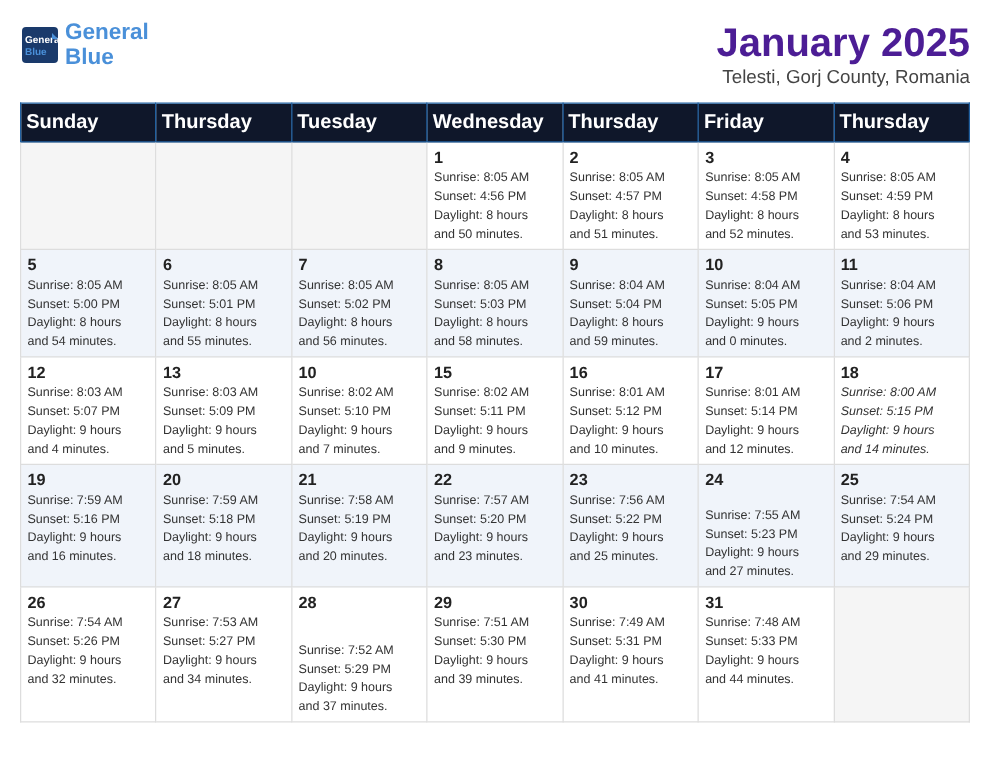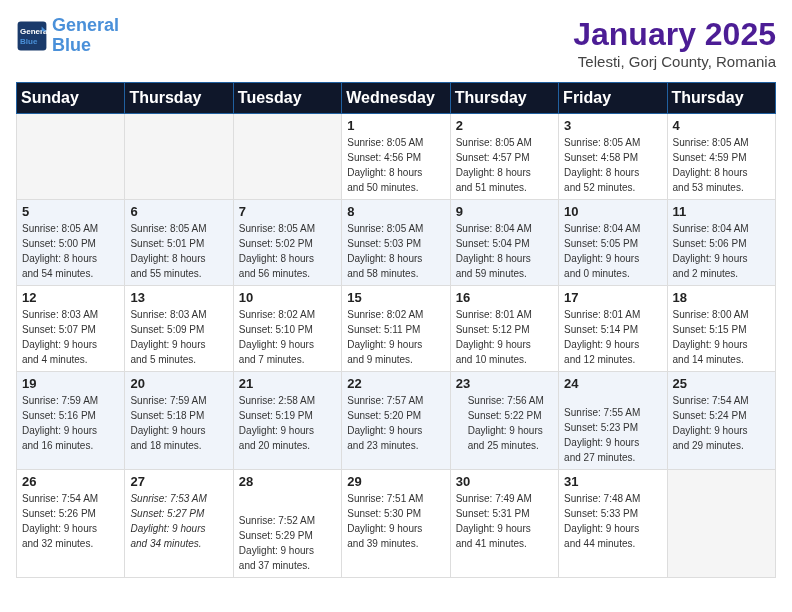--- a/index.html
+++ b/index.html
@@ -251,21 +251,21 @@
         </td>
         <td>
           <span class="day-num">17</span>
           <div class="day-info" style="white-space: pre-line;">Sunrise: 8:01 AM
 Sunset: 5:14 PM
 Daylight: 9 hours
 and 12 minutes.</div>
         </td>
         <td>
           <span class="day-num">18</span>
-          <div class="day-info" style="white-space: pre-line;">Sunrise: 8:00 AM
+          <div class="day-info" style="white-space: pre-line; font-style: italic;">Sunrise: 8:00 AM
 Sunset: 5:15 PM
 Daylight: 9 hours
 and 14 minutes.</div>
         </td>
       </tr>
       <tr>
         <td>
           <span class="day-num">19</span>
           <div class="day-info" style="white-space: pre-line;">Sunrise: 7:59 AM
 Sunset: 5:16 PM
@@ -274,35 +274,35 @@
         </td>
         <td>
           <span class="day-num">20</span>
           <div class="day-info" style="white-space: pre-line;">Sunrise: 7:59 AM
 Sunset: 5:18 PM
 Daylight: 9 hours
 and 18 minutes.</div>
         </td>
         <td>
           <span class="day-num">21</span>
-          <div class="day-info" style="white-space: pre-line;">Sunrise: 2:58 AM
+          <div class="day-info" style="white-space: pre-line;">Sunrise: 7:58 AM
 Sunset: 5:19 PM
 Daylight: 9 hours
 and 20 minutes.</div>
         </td>
         <td>
           <span class="day-num">22</span>
           <div class="day-info" style="white-space: pre-line;">Sunrise: 7:57 AM
 Sunset: 5:20 PM
 Daylight: 9 hours
 and 23 minutes.</div>
         </td>
         <td>
           <span class="day-num">23</span>
-          <div class="day-info" style="white-space: pre-line; margin-left: 12px;">Sunrise: 7:56 AM
+          <div class="day-info" style="white-space: pre-line;">Sunrise: 7:56 AM
 Sunset: 5:22 PM
 Daylight: 9 hours
 and 25 minutes.</div>
         </td>
         <td>
           <span class="day-num">24</span>
           <div class="day-info" style="white-space: pre-line; margin-top: 14px;">Sunrise: 7:55 AM
 Sunset: 5:23 PM
 Daylight: 9 hours
 and 27 minutes.</div>
@@ -318,21 +318,21 @@
       <tr>
         <td>
           <span class="day-num">26</span>
           <div class="day-info" style="white-space: pre-line;">Sunrise: 7:54 AM
 Sunset: 5:26 PM
 Daylight: 9 hours
 and 32 minutes.</div>
         </td>
         <td>
           <span class="day-num">27</span>
-          <div class="day-info" style="white-space: pre-line; font-style: italic;">Sunrise: 7:53 AM
+          <div class="day-info" style="white-space: pre-line;">Sunrise: 7:53 AM
 Sunset: 5:27 PM
 Daylight: 9 hours
 and 34 minutes.</div>
         </td>
         <td>
           <span class="day-num">28</span>
           <div class="day-info" style="white-space: pre-line; margin-top: 24px;">Sunrise: 7:52 AM
 Sunset: 5:29 PM
 Daylight: 9 hours
 and 37 minutes.</div>

